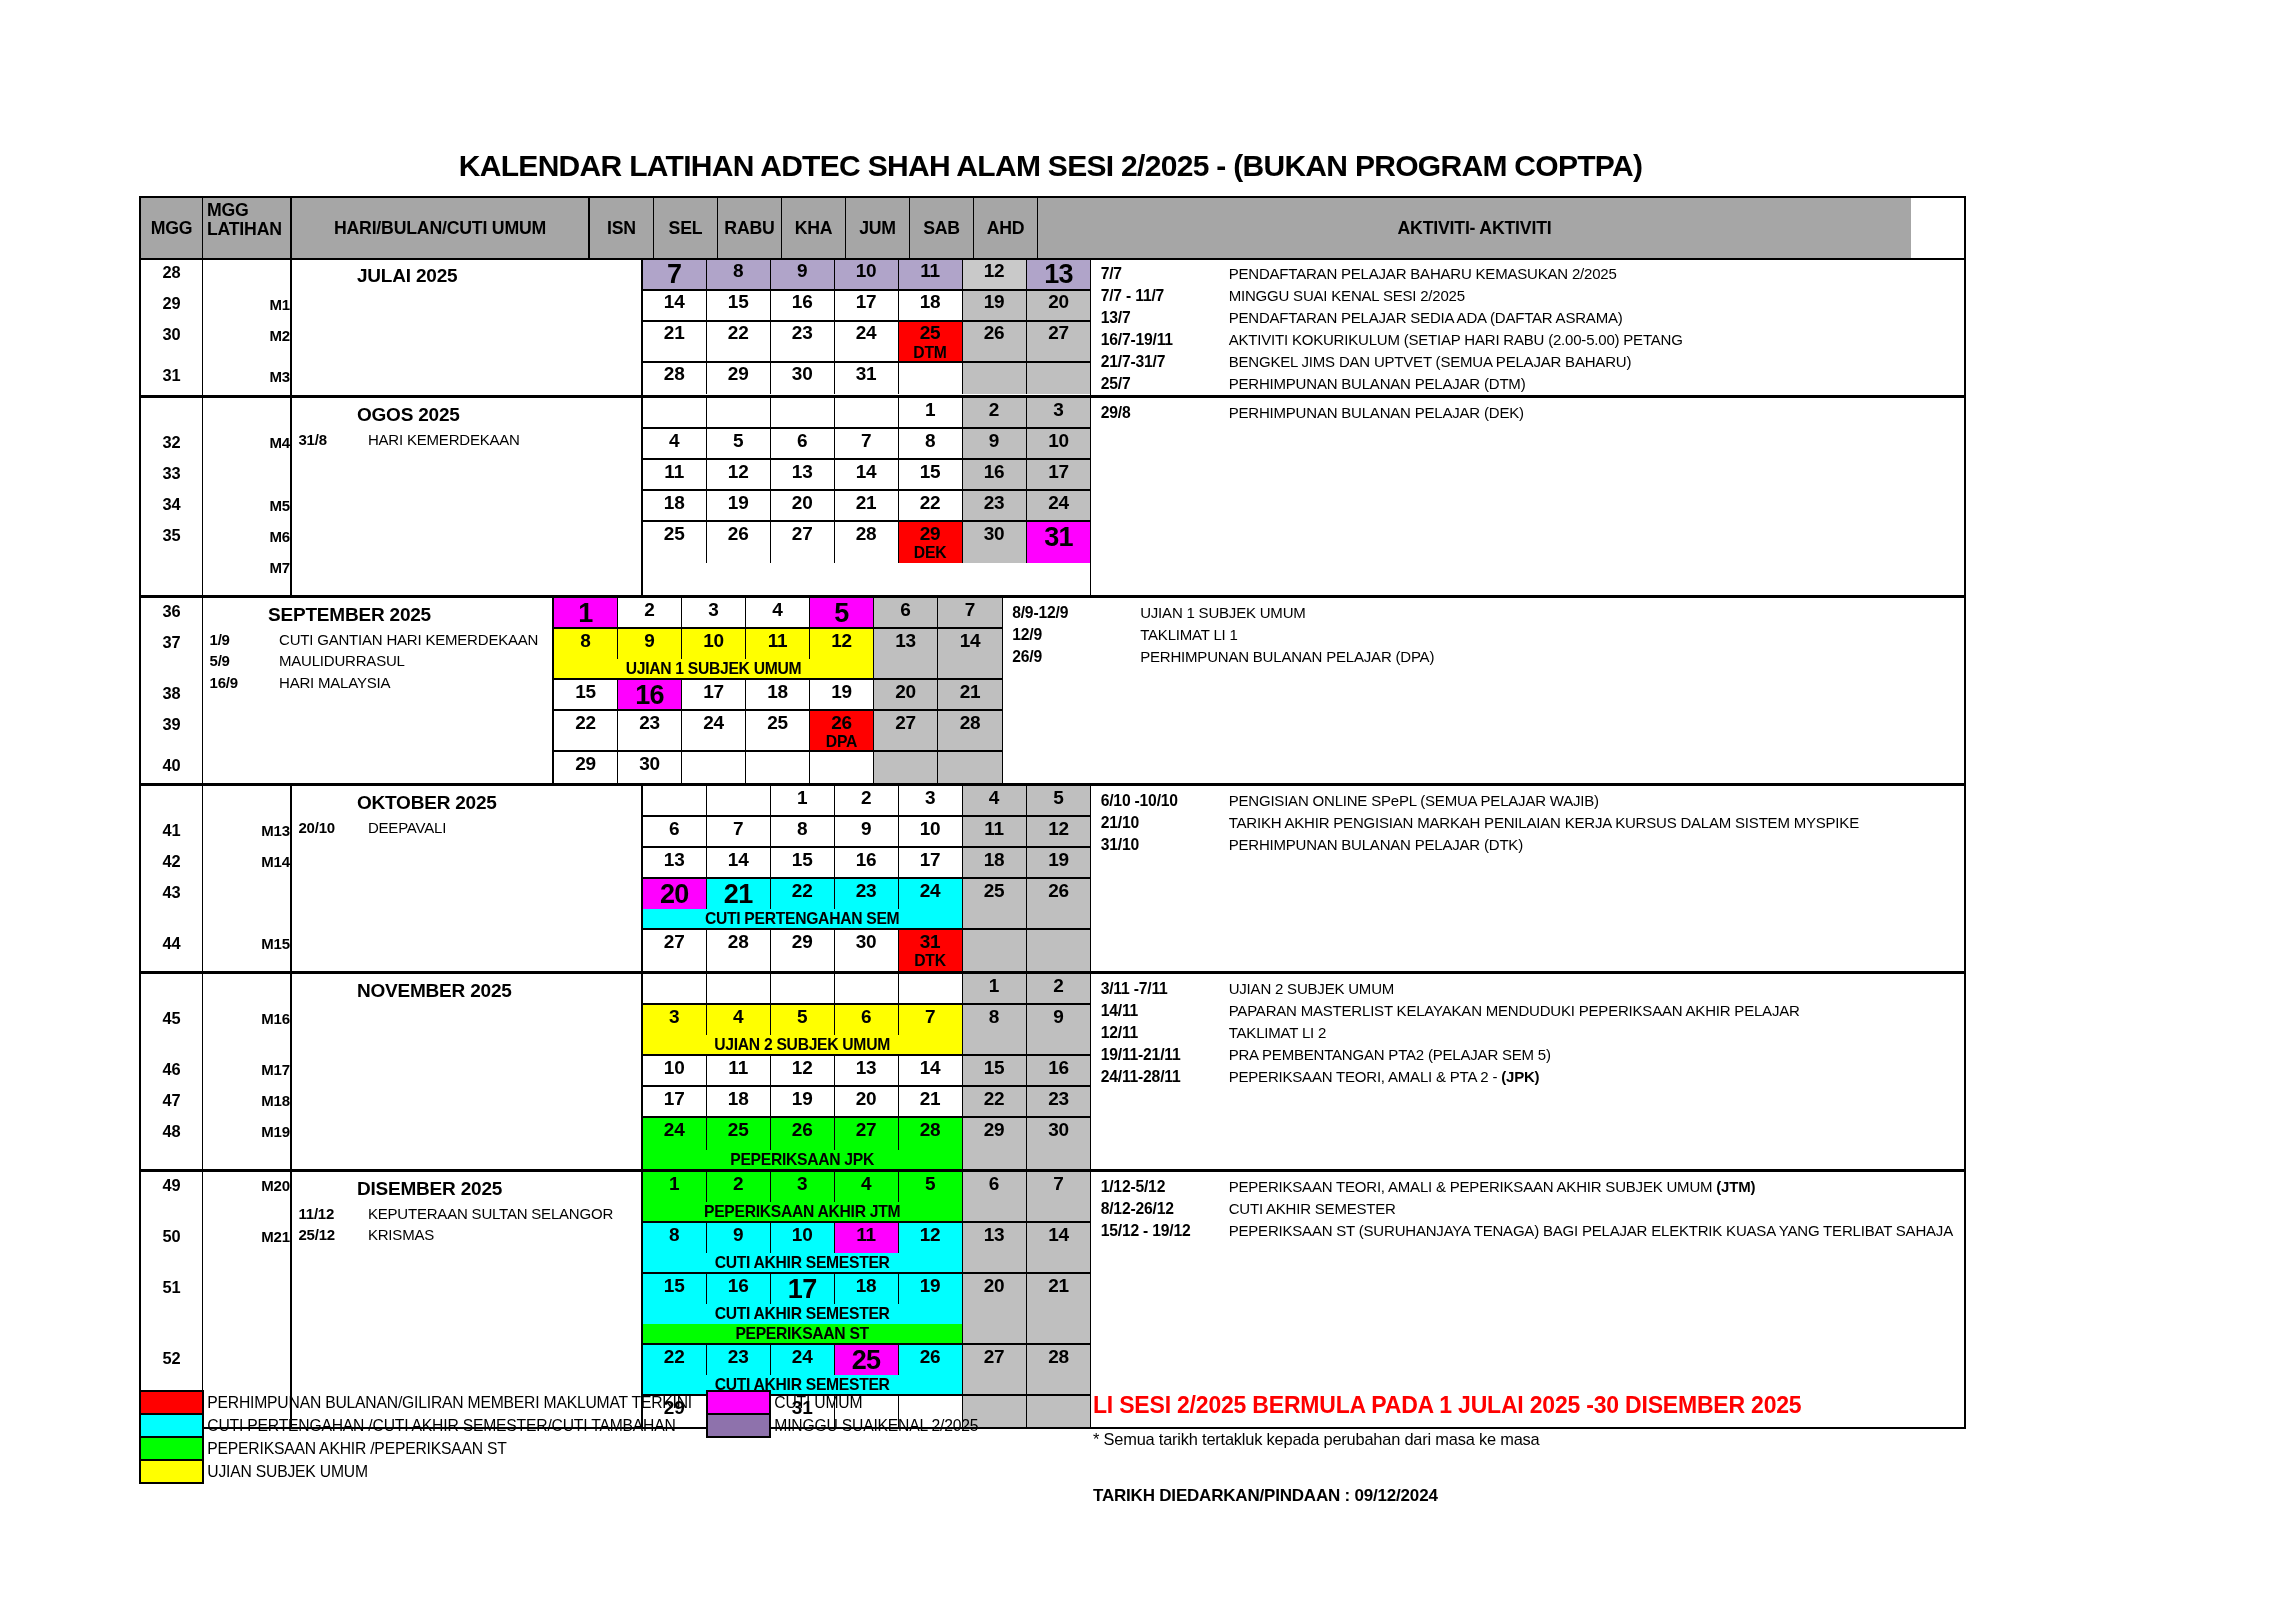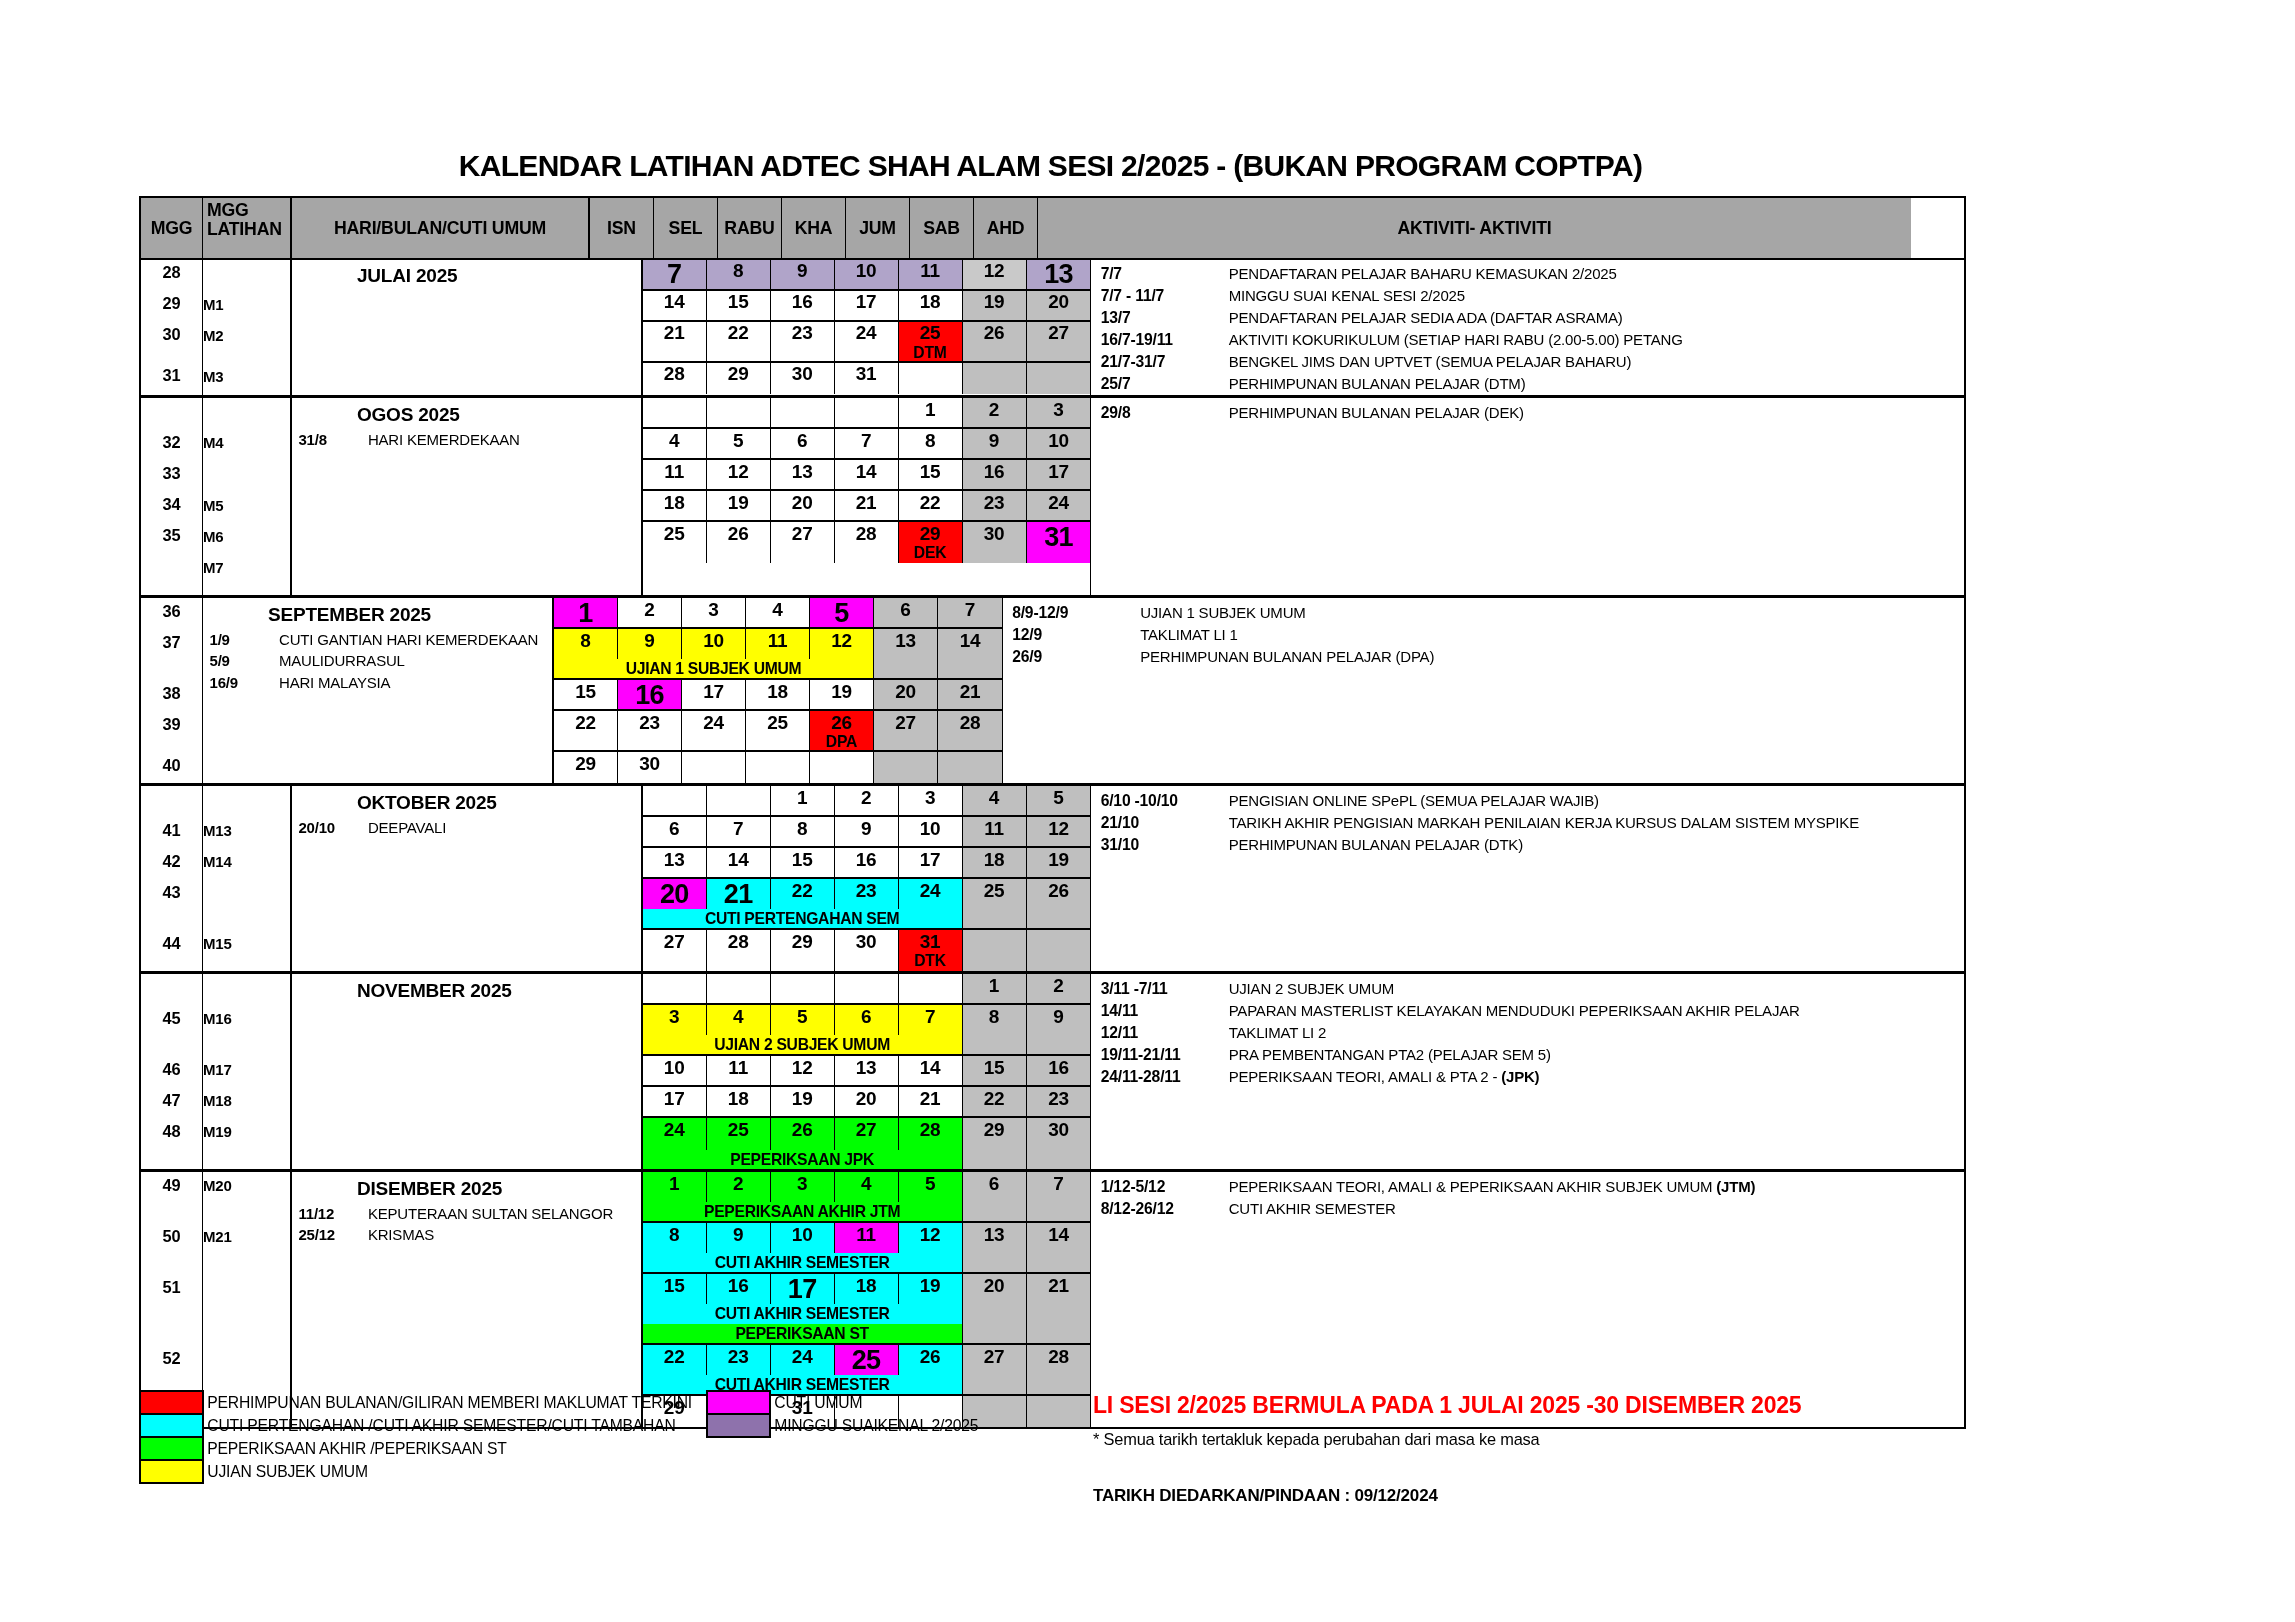--- a/index.html
+++ b/index.html
@@ -32,21 +32,21 @@
   .w-day { width:64px; }
   .w-act { width:873px; border-right:0; }
   .month { display:flex; border-bottom:3.3px solid #000; }
   .month:last-child { border-bottom:0; }
   .c-mgg { width:62px; border-right:1.3px solid #000; }
   .c-lat { width:89px; border-right:2px solid #000; }
   .c-mon { width:351px; border-right:2px solid #000; padding-top:1.3px; }
   .c-days { width:449px; border-right:1.3px solid #000; }
   .c-act { width:873px; padding:3.3px 0 0 9.2px; }
   .mgg-slot { font-size:16.4px; font-weight:bold; text-align:center; padding-top:3.3px; }
-  .lat-slot { font-size:15px; font-weight:bold; text-align:left; padding-top:4.6px; }
+  .lat-slot { font-size:15px; font-weight:bold; text-align:right; padding-top:4.6px; }
   .mon-title { font-size:19px; font-weight:bold; padding-left:65px; line-height:29px; white-space:nowrap; }
   .hol { display:flex; font-size:15px; line-height:21.6px; }
   .hol-date { font-weight:bold; width:76px; padding-left:6.5px; flex:none; }
   .hol-name { white-space:nowrap; }
   .week { display:grid; grid-template-columns:repeat(7,1fr); border-bottom:2px solid #000; }
   .week:last-child { border-bottom:0; }
   .day { border-right:1.3px solid #000; text-align:center; padding-top:1.3px; grid-row:1; background:#fff; }
   .day.c7 { border-right:0; }
   .num { display:block; font-size:19px; font-weight:bold; line-height:1.1; }
   .big .num { font-size:27px; line-height:1.0; letter-spacing:-0.7px; }
@@ -952,20 +952,24 @@
           </div>
           <div class="c-act">
             <div class="act">
               <span class="act-date">1/12-5/12</span>
               <span class="act-text">PEPERIKSAAN TEORI,  AMALI &amp; PEPERIKSAAN AKHIR SUBJEK UMUM<b> (JTM)</b></span>
             </div>
             <div class="act">
               <span class="act-date">8/12-26/12</span>
               <span class="act-text">CUTI AKHIR SEMESTER</span>
             </div>
+            <div class="act">
+              <span class="act-date">15/12 - 19/12</span>
+              <span class="act-text">PEPERIKSAAN ST (SURUHANJAYA TENAGA) BAGI PELAJAR ELEKTRIK KUASA YANG TERLIBAT SAHAJA</span>
+            </div>
           </div>
         </div>
       </div>
   </div>
 
   <div class="leg" id="legend-left" style="left:139px">
       <div class="leg-row">
         <span class="swatch" style="background: rgb(255, 0, 0);"></span>
         <span class="leg-label">PERHIMPUNAN BULANAN/GILIRAN MEMBERI MAKLUMAT TERKINI</span>
       </div>

